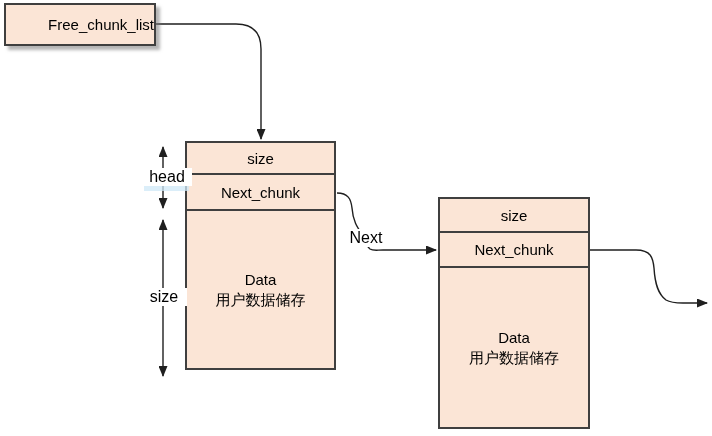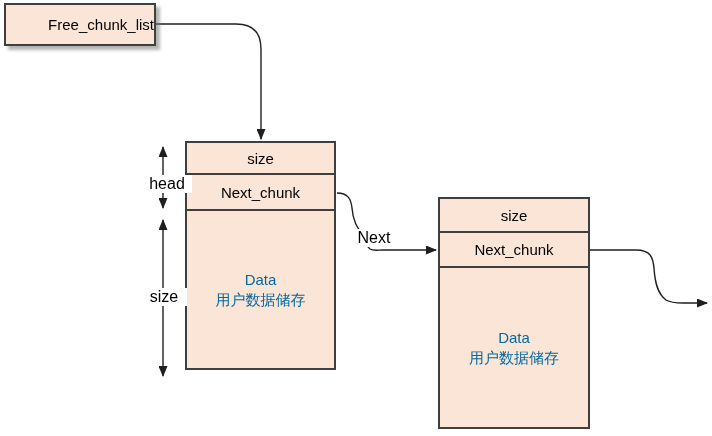--- a/index.html
+++ b/index.html
@@ -60,36 +60,36 @@
   #chunk2 .row-size { height: 34px; }
   #chunk2 .row-next { height: 35px; }
   .row-data {
     flex: 1 1 auto;
     display: flex;
     flex-direction: column;
     align-items: center;
     justify-content: center;
     line-height: 20px;
     font-size: 15px;
-    color: #0369a1;
+    color: #000000;
     text-align: center;
   }
   .float-label {
     position: absolute;
     z-index: 3;
     background: #ffffff;
     color: #000;
     font-size: 16px;
     text-align: center;
     line-height: 18px;
     padding: 0 1px;
   }
-  #head-label  { left: 142px; top: 175px; width: 48px; }
+  #head-label  { left: 142px; top: 168px; width: 48px; }
   #size-label  { left: 141px; top: 288px; width: 44px; }
-  #next-label  { left: 350px; top: 229px; width: 46px; }
+  #next-label  { left: 342px; top: 229px; width: 46px; }
   #head-highlight {
     position: absolute;
     left: 144px; top: 186px;
     width: 45px; height: 5px;
     background: #cfe8f7;
     opacity: 0.75;
     z-index: 3;
   }
 </style>
 </head>

